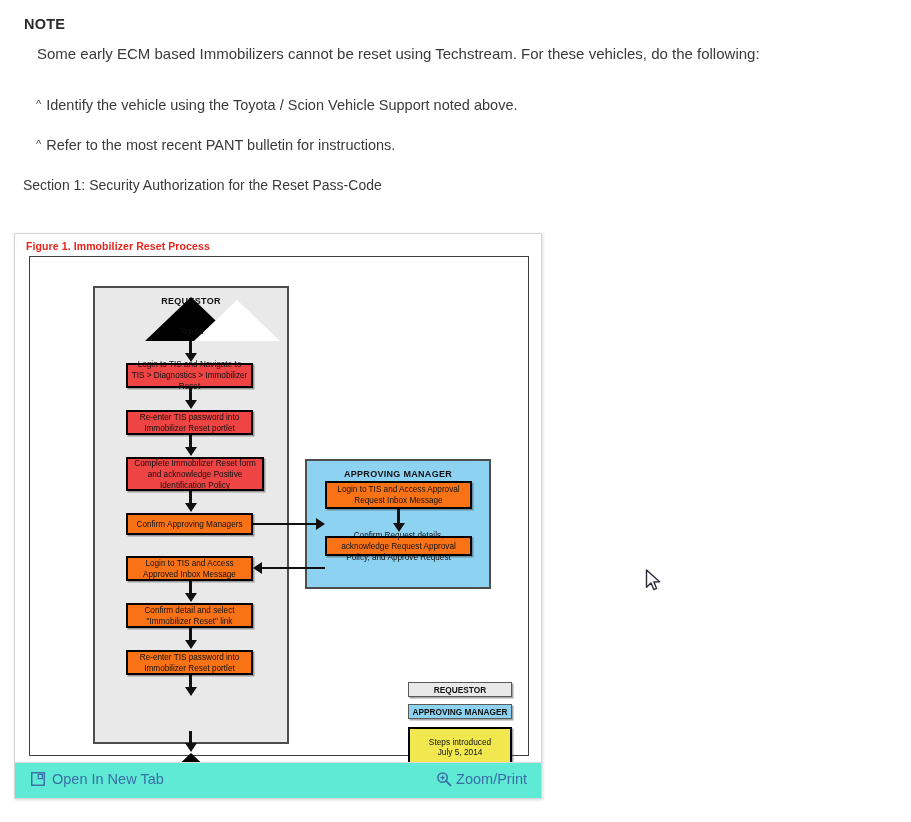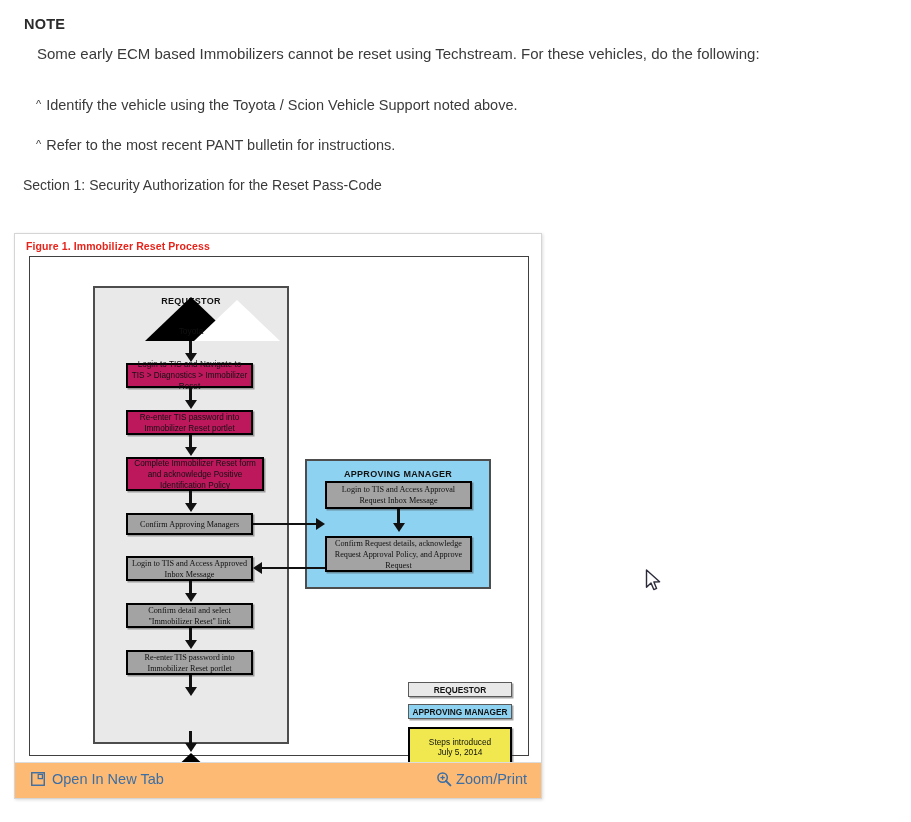--- a/index.html
+++ b/index.html
@@ -84,21 +84,21 @@
     border: 1px solid #404040;
     box-sizing: border-box;
   }
 
   
   .figure-toolbar {
     position: absolute;
     left: 0; bottom: 0;
     width: 100%;
     height: 36px;
-    background: #fdba74;
+    background: #5eead4;
     border-top: 1px solid #dcdcdc;
     box-sizing: border-box;
   }
   .tb-left {
     position: absolute;
     left: 16px; top: 8px;
     display: flex;
     align-items: center;
     gap: 7px;
     cursor: pointer;
@@ -144,32 +144,32 @@
     height: 130px;
     background: #8ed2f2;
     border: 2px solid #4d4d4d;
     box-sizing: border-box;
   }
 
   .node {
     position: absolute;
     box-sizing: border-box;
     border: 2px solid #000;
-    background: #be185d;
+    background: #ef4444;
     font-size: 8.2px;
     line-height: 11px;
     color: #111;
     text-align: center;
     display: flex;
     align-items: center;
     justify-content: center;
     padding: 1px 3px;
     box-shadow: 1.5px 1.5px 0 rgba(60,60,60,.45);
   }
-  .node.yellow { background: #a3a3a3; font-family: Liberation Serif, serif; }
+  .node.yellow { background: #f97316; }
 
   
   .terminator {
     position: absolute;
     width: 0; height: 0;
     border-left: 46px solid transparent;
     border-right: 46px solid transparent;
     border-bottom: 44px solid #000;
   }
   .terminator-inner {
@@ -337,21 +337,21 @@
       <div class="terminator-label">End</div>
     </div>
 
     <div class="swim-manager">
       <div class="swim-title">APPROVING MANAGER</div>
     </div>
 
     <div class="node yellow" style="left:295px; top:224px; width:147px; height:28px;">Login to TIS and Access Approval Request Inbox Message</div>
     <div class="v-arrow" style="left:367px; top:252px; height:15px;"></div>
 
-    <div class="node yellow" style="left:295px; top:279px; width:147px; height:36px;">Confirm Request details, acknowledge Request Approval Policy, and Approve Request</div>
+    <div class="node yellow" style="left:295px; top:279px; width:147px; height:20px;">Confirm Request details, acknowledge Request Approval Policy, and Approve Request</div>
 
     <div class="h-line h-arrow-right" style="left:223px; top:266px; width:63px;"></div>
     <div class="h-line h-arrow-left" style="left:232px; top:310px; width:63px;"></div>
 
     <div class="legend-item legend-requestor">REQUESTOR</div>
     <div class="legend-item legend-manager">APPROVING MANAGER</div>
     <div class="legend-item legend-steps">
       <div>
         <div>Steps introduced</div>
         <div>July 5, 2014</div>

